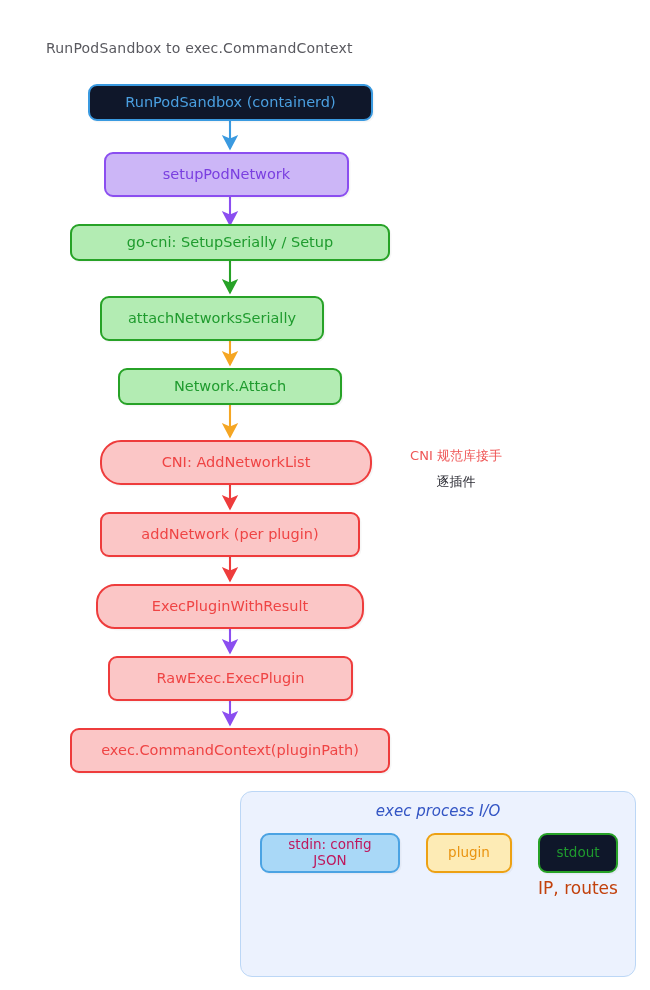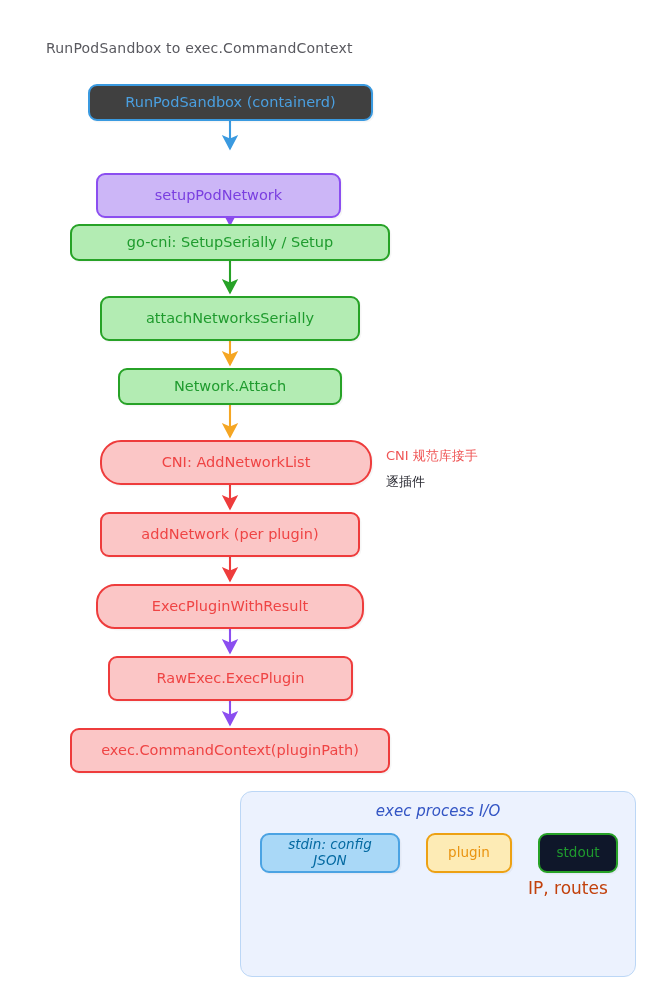--- a/index.html
+++ b/index.html
@@ -53,25 +53,25 @@
     border-width: 2px;
     border-style: solid;
     font-size: 14.5px;
     text-align: center;
     line-height: 1.15;
     padding: 0 8px;
     box-shadow: 1.5px 1.5px 0 rgba(0,0,0,0.035);
   }
   .node.small { font-size: 13.5px; }
 
-  .n-blue   { background:#404040; border-color:#3a9ae0; color:#4a9fe0; }
+  .n-blue   { background:#0f172a; border-color:#3a9ae0; color:#4a9fe0; }
   .n-purple { background:#ccb6f7; border-color:#8b4ef0; color:#7a3fe0; }
   .n-green  { background:#b3ecb3; border-color:#27a227; color:#1f9b2e; }
   .n-red    { background:#fbc6c6; border-color:#ee3c3c; color:#ef4444; }
-  .n-lblue  { background:#a9d8f7; border-color:#4ba3e3; color:#0369a1;font-style:italic; }
+  .n-lblue  { background:#a9d8f7; border-color:#4ba3e3; color:#be185d; }
   .n-amber  { background:#fdebb5; border-color:#eda113; color:#e9930f; }
   .n-lgreen { background:#0f172a; border-color:#27a227; color:#1f9b2e; }
   .n-lpurple{ background:#ccb6f7; border-color:#8b4ef0; color:#7a3fe0; }
 
   
   .subgraph {
     position: absolute;
     box-sizing: border-box;
     background: #ecf2fe;
     border: 1.6px solid #bcd7f6;
@@ -95,20 +95,21 @@
     width: 650px;
     height: 990px;
     pointer-events: none;
   }
 
   
   .edge-label {
     position: absolute;
     font-size: 13px;
     white-space: nowrap;
+    text-align: center;
   }
   .lbl-red  { color:#ef5555; }
   .lbl-dark { color:#2b2b33; }
   .lbl-green{ color:#c2410c; font-size:17px; }
 </style>
 </head>
 <body>
 
 <div id="diagram-root">
 
@@ -148,29 +149,29 @@
     <g stroke-linecap="round" fill="none" stroke-width="2.1">
       <line x1="400" y1="853" x2="424" y2="853" stroke="#3a9ae0" marker-end="url(#ah-blue)"></line>
       <line x1="512" y1="853" x2="536" y2="853" stroke="#27a227" marker-end="url(#ah-green)"></line>
     </g>
   </svg>
 
   <div class="node n-blue" style="left:88px; top:84px; width:285px; height:37px;">
     <span>RunPodSandbox (containerd)</span>
   </div>
 
-  <div class="node n-purple" style="left:96px; top:152px; width:245px; height:45px;margin-top:21px;">
+  <div class="node n-purple" style="left:104px; top:152px; width:245px; height:45px;">
     <span>setupPodNetwork</span>
   </div>
 
   <div class="node n-green" style="left:70px; top:224px; width:320px; height:37px;">
     <span>go-cni: SetupSerially / Setup</span>
   </div>
 
-  <div class="node n-green" style="left:100px; top:296px; width:260px; height:45px;">
+  <div class="node n-green" style="left:100px; top:296px; width:224px; height:45px;">
     <span>attachNetworksSerially</span>
   </div>
 
   <div class="node n-green" style="left:118px; top:368px; width:224px; height:37px;">
     <span>Network.Attach</span>
   </div>
 
   <div class="node n-red" style="left:100px; top:440px; width:272px; height:45px;border-radius:21px;">
     <span>CNI: AddNetworkList</span>
   </div>

